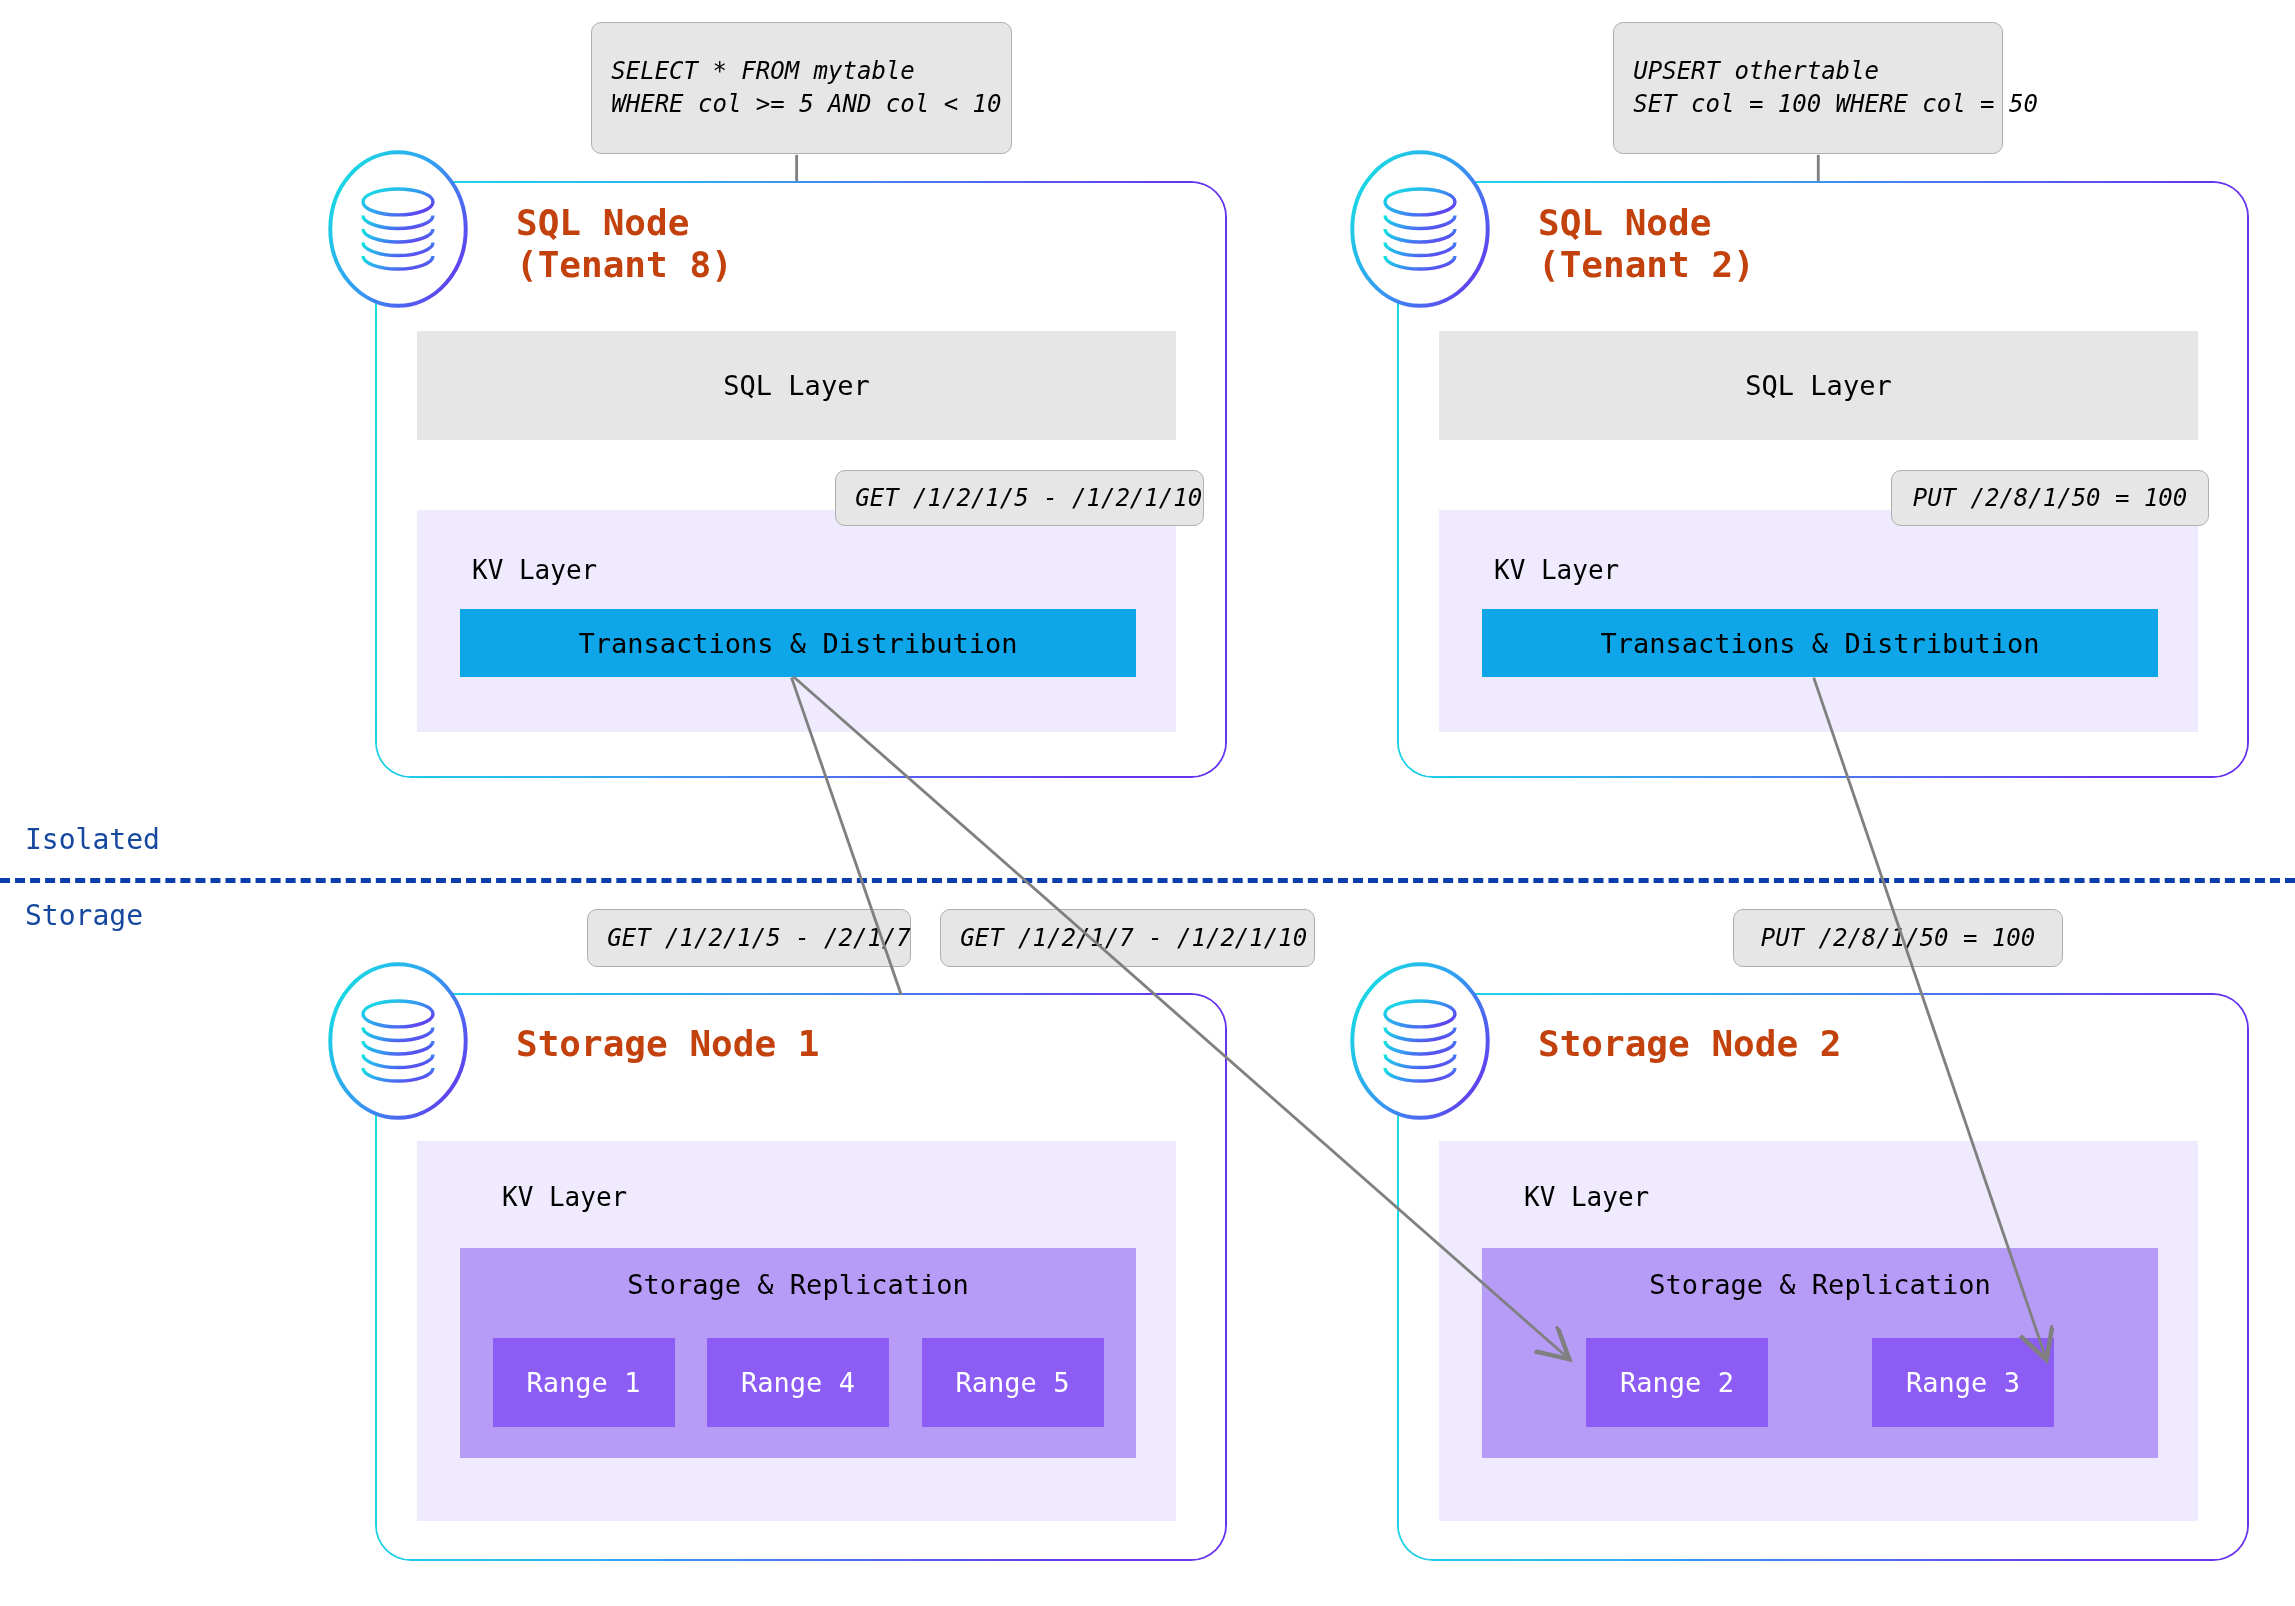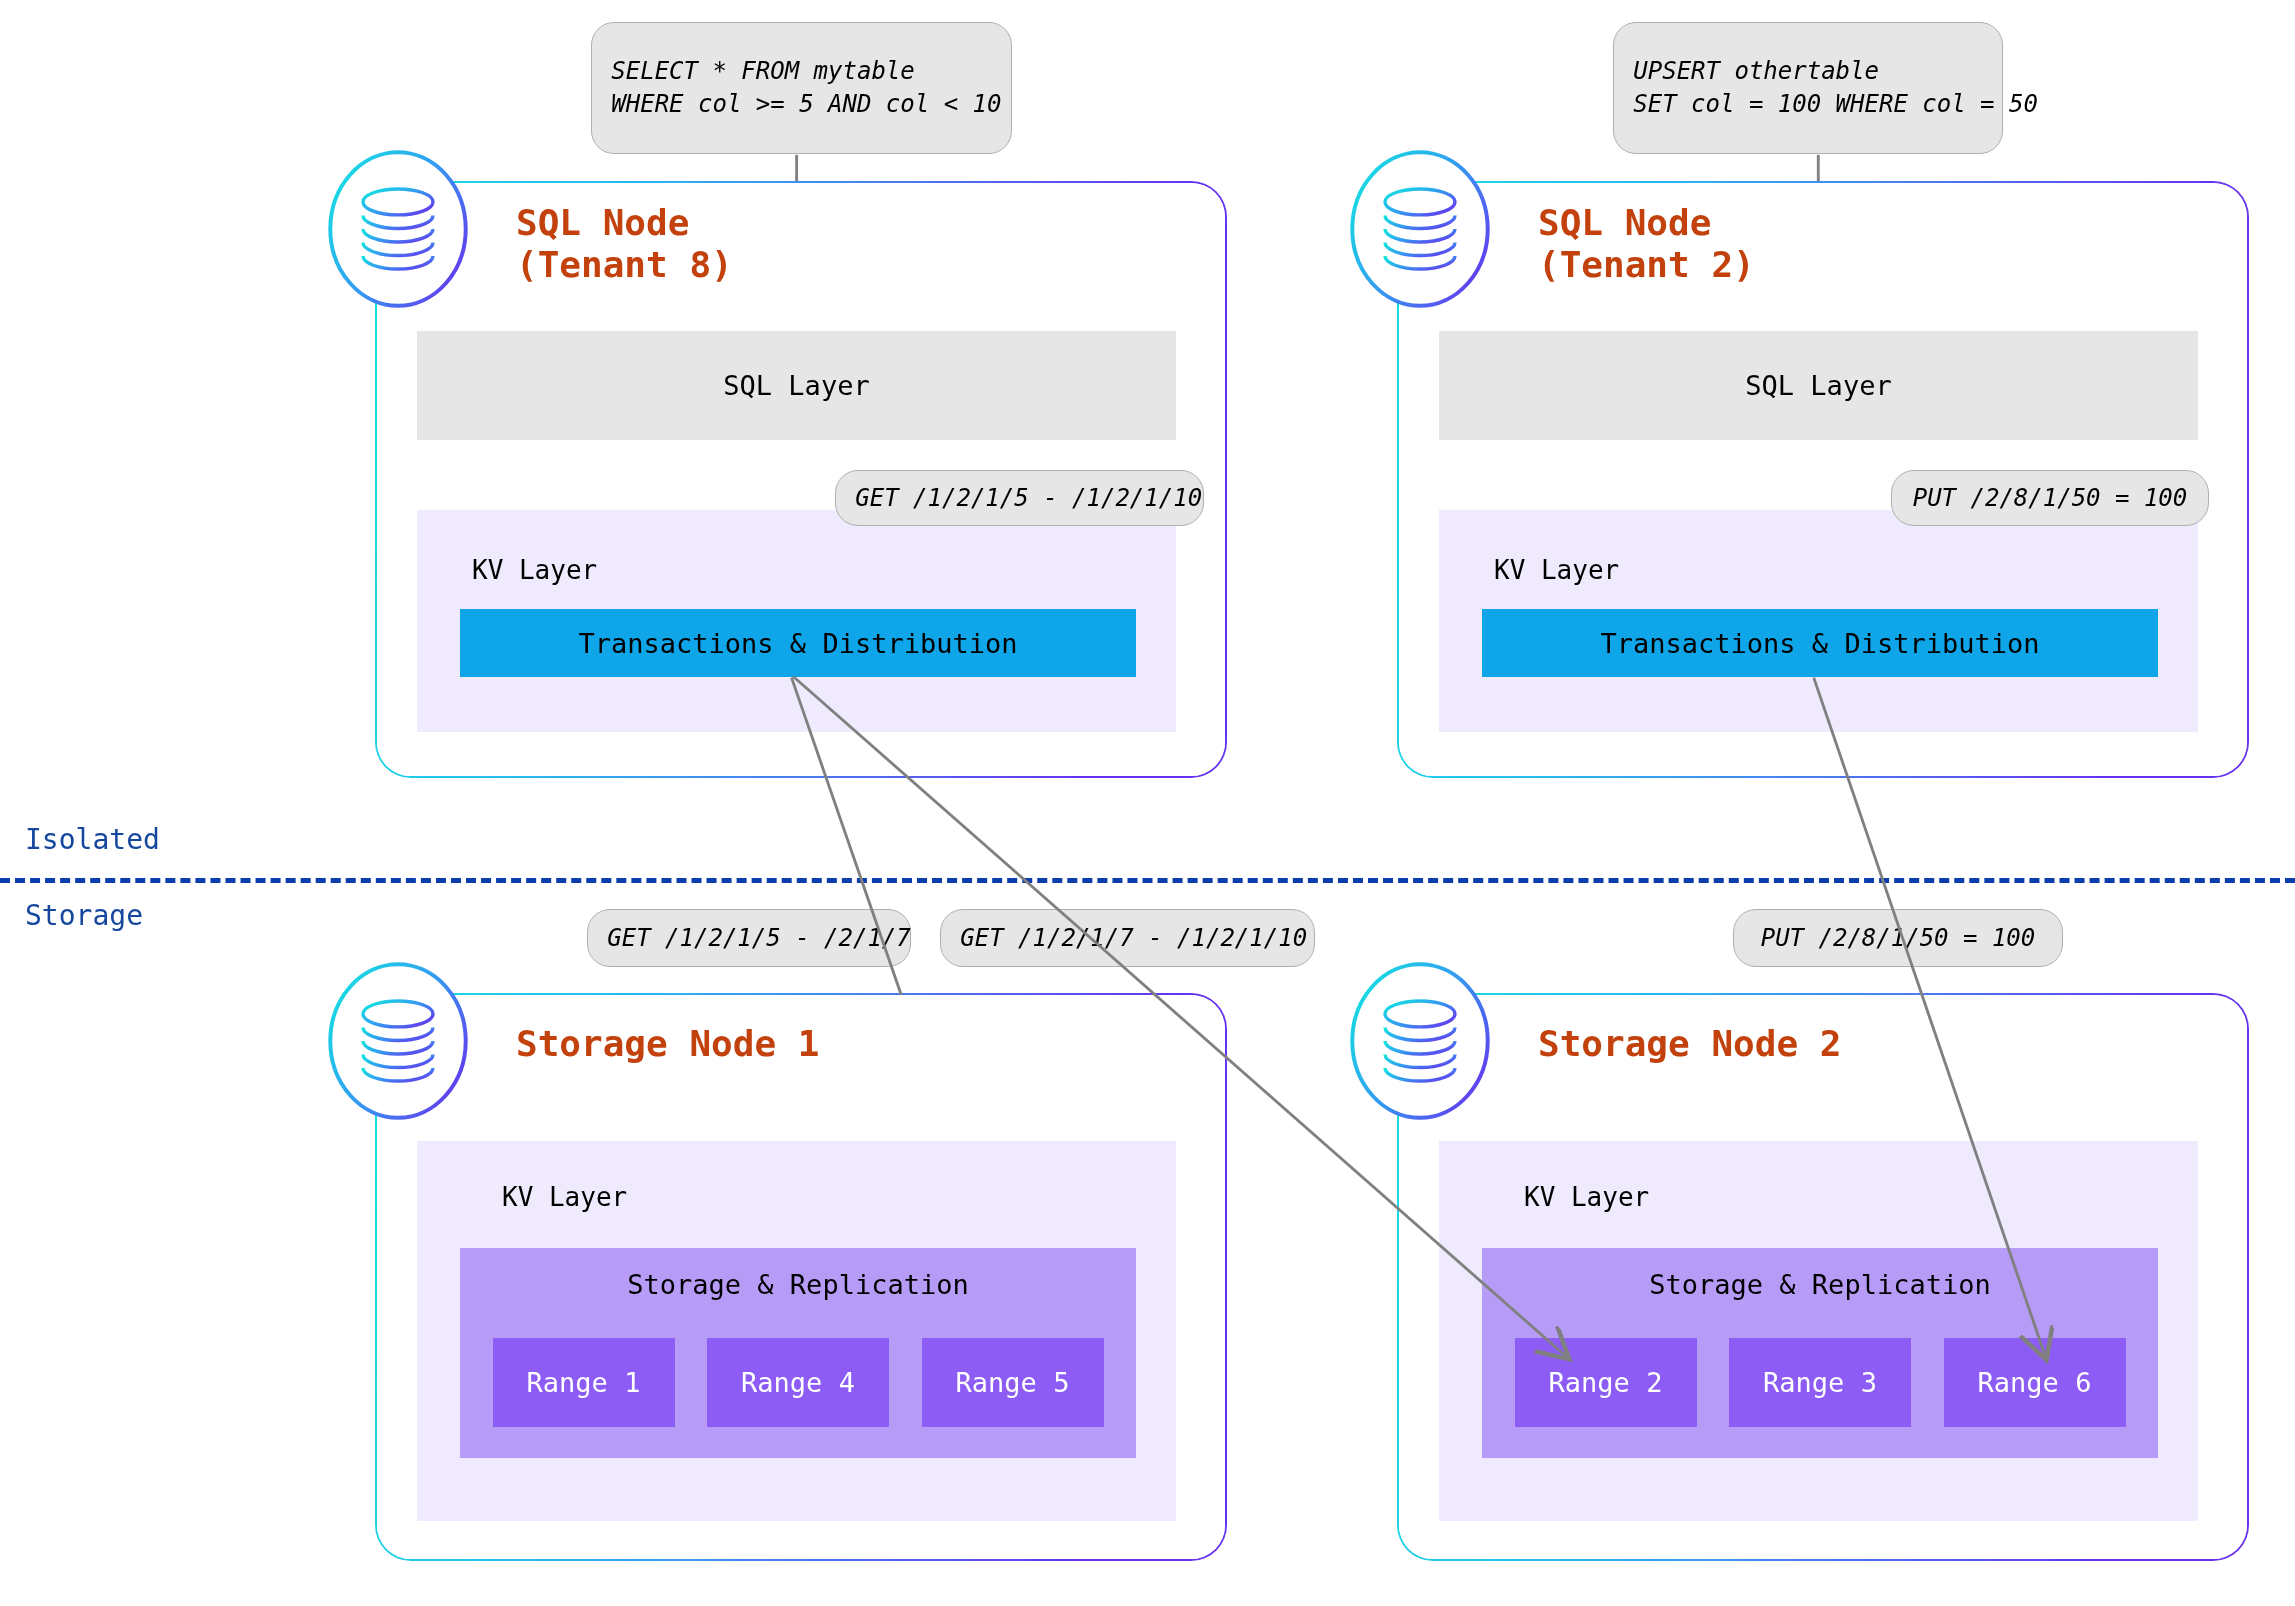--- a/index.html
+++ b/index.html
@@ -150,21 +150,21 @@
     color: #ffffff;
     font-family: "DejaVu Sans Mono", "Liberation Mono", monospace;
     white-space: pre;
   }
 
   
   .callout {
     position: absolute;
     background: #E6E6E6;
     border: 1.7px solid #AFAFAF;
-    border-radius: 23px;
+    border-radius: 10px;
     box-sizing: border-box;
     display: flex;
     flex-direction: column;
     justify-content: center;
     z-index: 35;
     padding: 0 19.3px;
   }
   .callout .line {
     font-style: italic;
     font-size: 24px;
@@ -369,21 +369,20 @@
 
   <div class="kv-box" style="left:1439px; top:1141px; width:759px; height:380px;">
     <div class="kv-caption" style="left:85px; top:41px;">KV Layer</div>
   </div>
 
   <div class="storage-rep-box" style="left:1482px; top:1248px; width:676px; height:210px;">
     <div class="storage-rep-title">Storage &amp; Replication</div>
     <div class="range-row" style="top:90px;">
       <div class="range-chip">Range 2</div>
       <div class="range-chip">Range 3</div>
-      <div class="range-chip">Range 6</div>
     </div>
   </div>
 
   <svg class="layer above" viewBox="0 0 4039 2827">
     <defs>
       <marker id="ah2" markerWidth="14" markerHeight="14" refX="10" refY="6" orient="auto" markerUnits="strokeWidth">
         <path d="M0,0 L11,6 L0,12" fill="none" stroke="#808080" stroke-width="1.6"></path>
       </marker>
     </defs>
 

